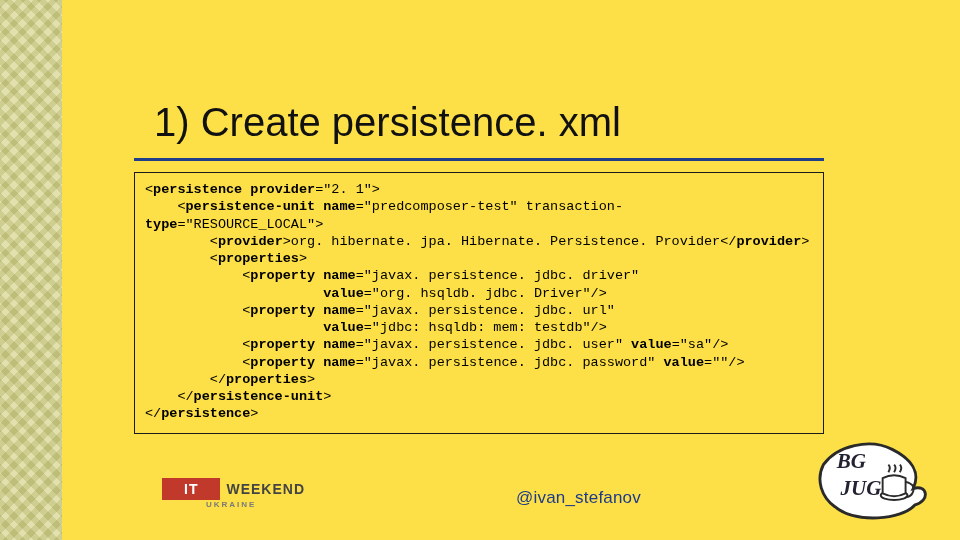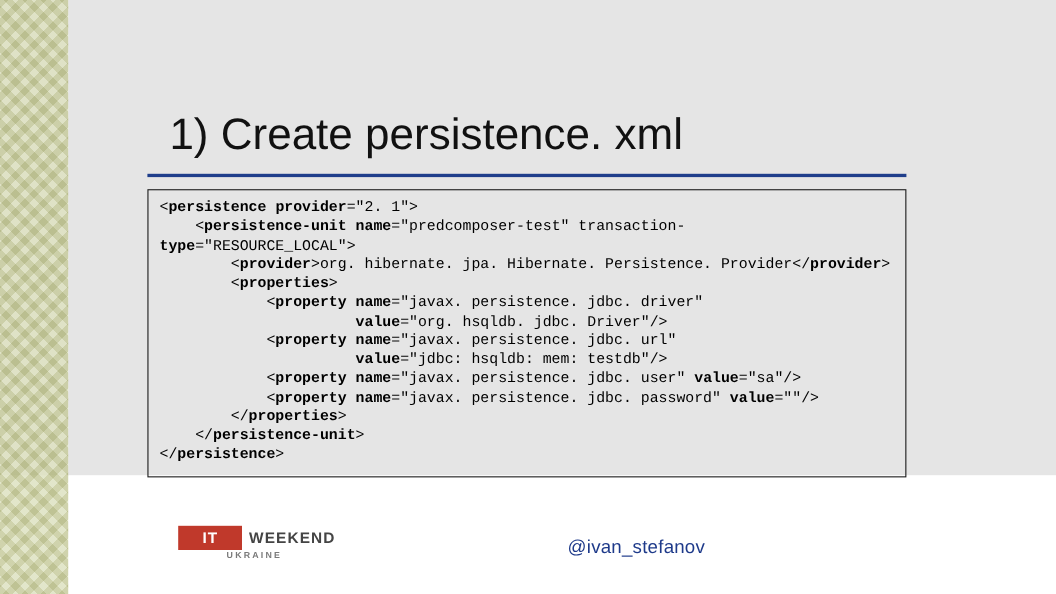--- a/index.html
+++ b/index.html
@@ -1,16 +1,16 @@
 <!DOCTYPE html>
 <html><head>
 <meta charset="utf-8">
 <style>
   html,body{margin:0;padding:0;width:960px;height:540px;font-family:Arial,Helvetica,sans-serif;background:#fff;overflow:hidden}
-  .slide{position:relative;width:960px;height:432px;background:#e5e5e5}
+  .slide{position:relative;width:960px;height:540px;background:#fde047}
   .side-texture{position:absolute;left:0;top:0;width:62px;height:540px;
     background:
       repeating-linear-gradient(45deg,#d6d9b6 0 6px,#eef0de 6px 12px),
       repeating-linear-gradient(-45deg,#d6d9b6 0 6px,#eef0de 6px 12px);
     background-blend-mode:multiply;opacity:.85}
   .title{position:absolute;left:154px;top:100px;font-size:40px;color:#111;font-family:Arial,Helvetica,sans-serif}
   .title-underline{position:absolute;left:134px;top:158px;width:690px;height:3px;background:#1f3e8b}
   .codebox{position:absolute;left:134px;top:172px;width:690px;border:1.5px solid #1b1b1b;padding:8px 10px 10px 10px;box-sizing:border-box}
   .code{font-family:"Courier New",Courier,monospace;font-size:13.5px;line-height:1.28;white-space:pre;color:#000}
   .code b{font-weight:bold}
@@ -49,13 +49,26 @@
   </div>
 
   <div class="itweekend">
     <span class="it-badge">IT</span>
     <span class="weekend">WEEKEND</span>
   </div>
   <div class="ukraine">UKRAINE</div>
 
   <div class="handle">@ivan_stefanov</div>
 
+  <div class="bgjug">
+    <svg viewBox="0 0 120 90">
+      <path d="M6 30 C 20 10, 55 2, 78 14 C 98 24, 108 38, 100 55 C 115 50, 118 68, 102 72 C 88 88, 40 92, 18 74 C 4 64, -2 46, 6 30 Z" fill="#fff" stroke="#2a2a2a" stroke-width="3"></path>
+      <g transform="translate(70,36)">
+        <ellipse cx="10" cy="26" rx="14" ry="5" fill="none" stroke="#2a2a2a" stroke-width="2"></ellipse>
+        <path d="M-2 8 q12 -6 24 0 v16 q-12 6 -24 0 z" fill="#fff" stroke="#2a2a2a" stroke-width="2"></path>
+        <path d="M22 12 q10 2 8 10 q-2 6 -8 6" fill="none" stroke="#2a2a2a" stroke-width="2"></path>
+        <path d="M4 2 q3 -5 0 -8 M10 2 q3 -5 0 -8 M16 2 q3 -5 0 -8" fill="none" stroke="#2a2a2a" stroke-width="2"></path>
+      </g>
+      <text x="20" y="34" font-family="Georgia,serif" font-style="italic" font-weight="bold" font-size="22" fill="#223" id="bgjug-top">BG</text>
+      <text x="24" y="62" font-family="Georgia,serif" font-style="italic" font-weight="bold" font-size="22" fill="#223" id="bgjug-bot">JUG</text>
+    </svg>
+  </div>
 </div>
 
 </body></html>

